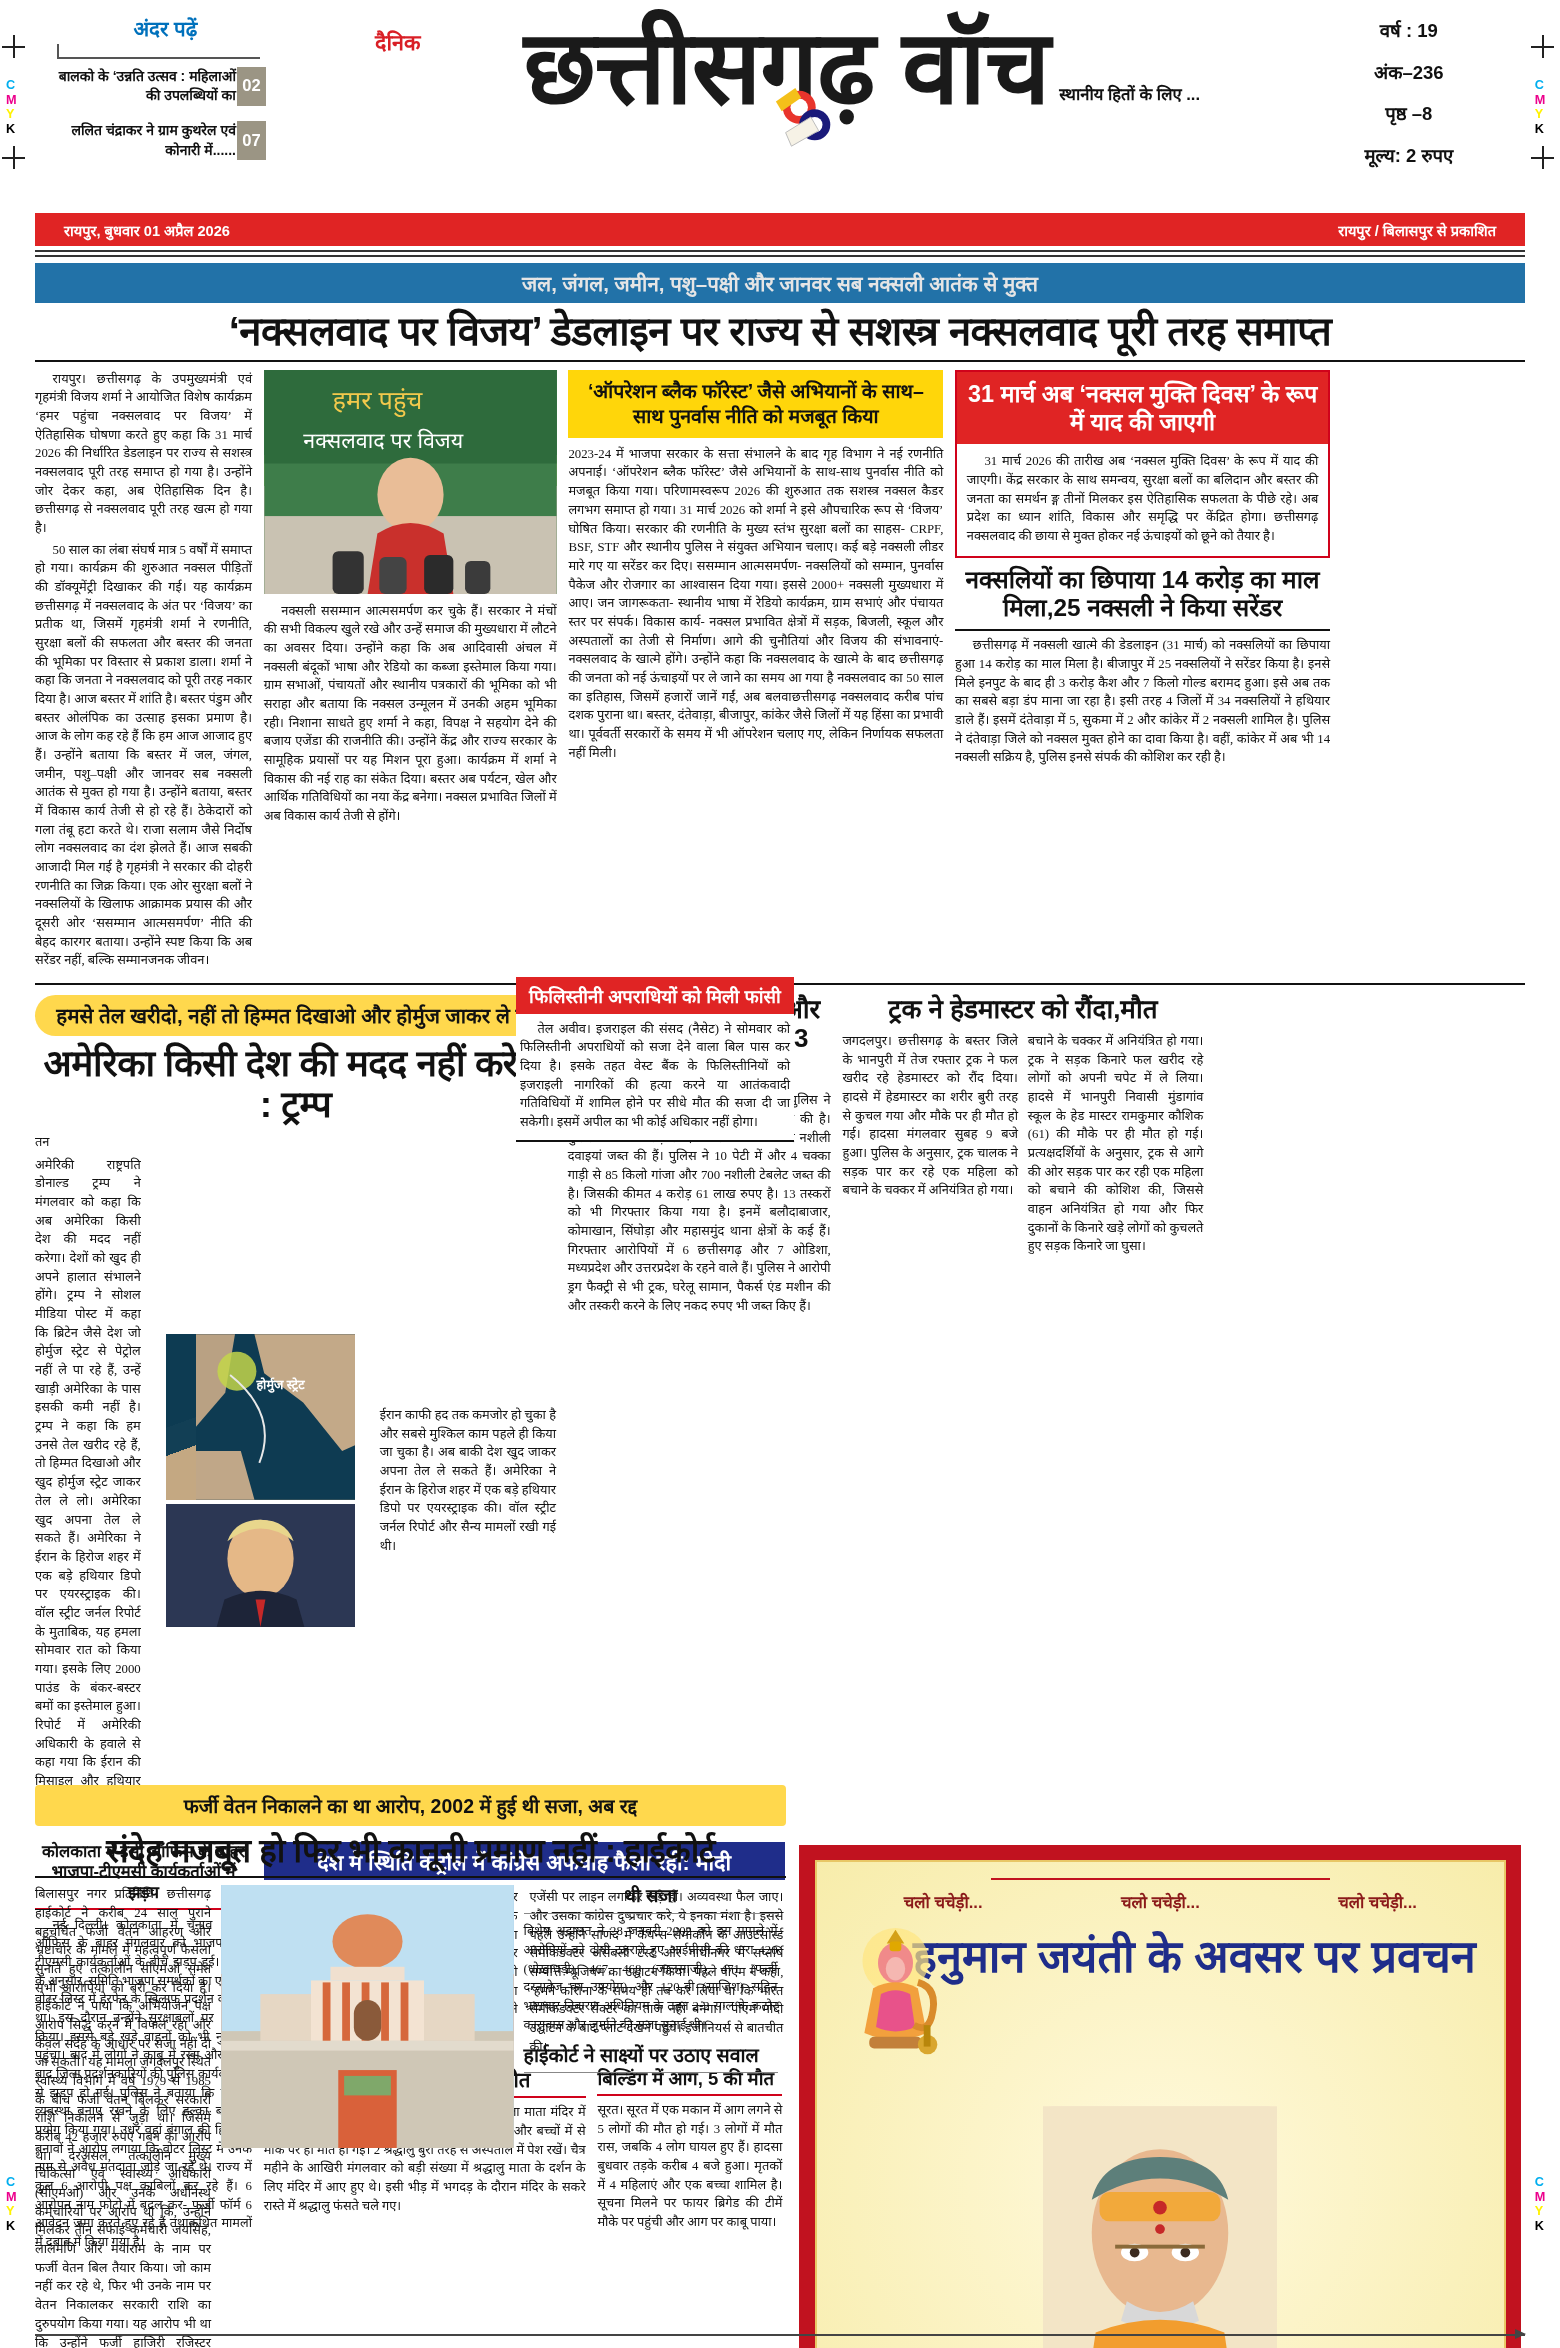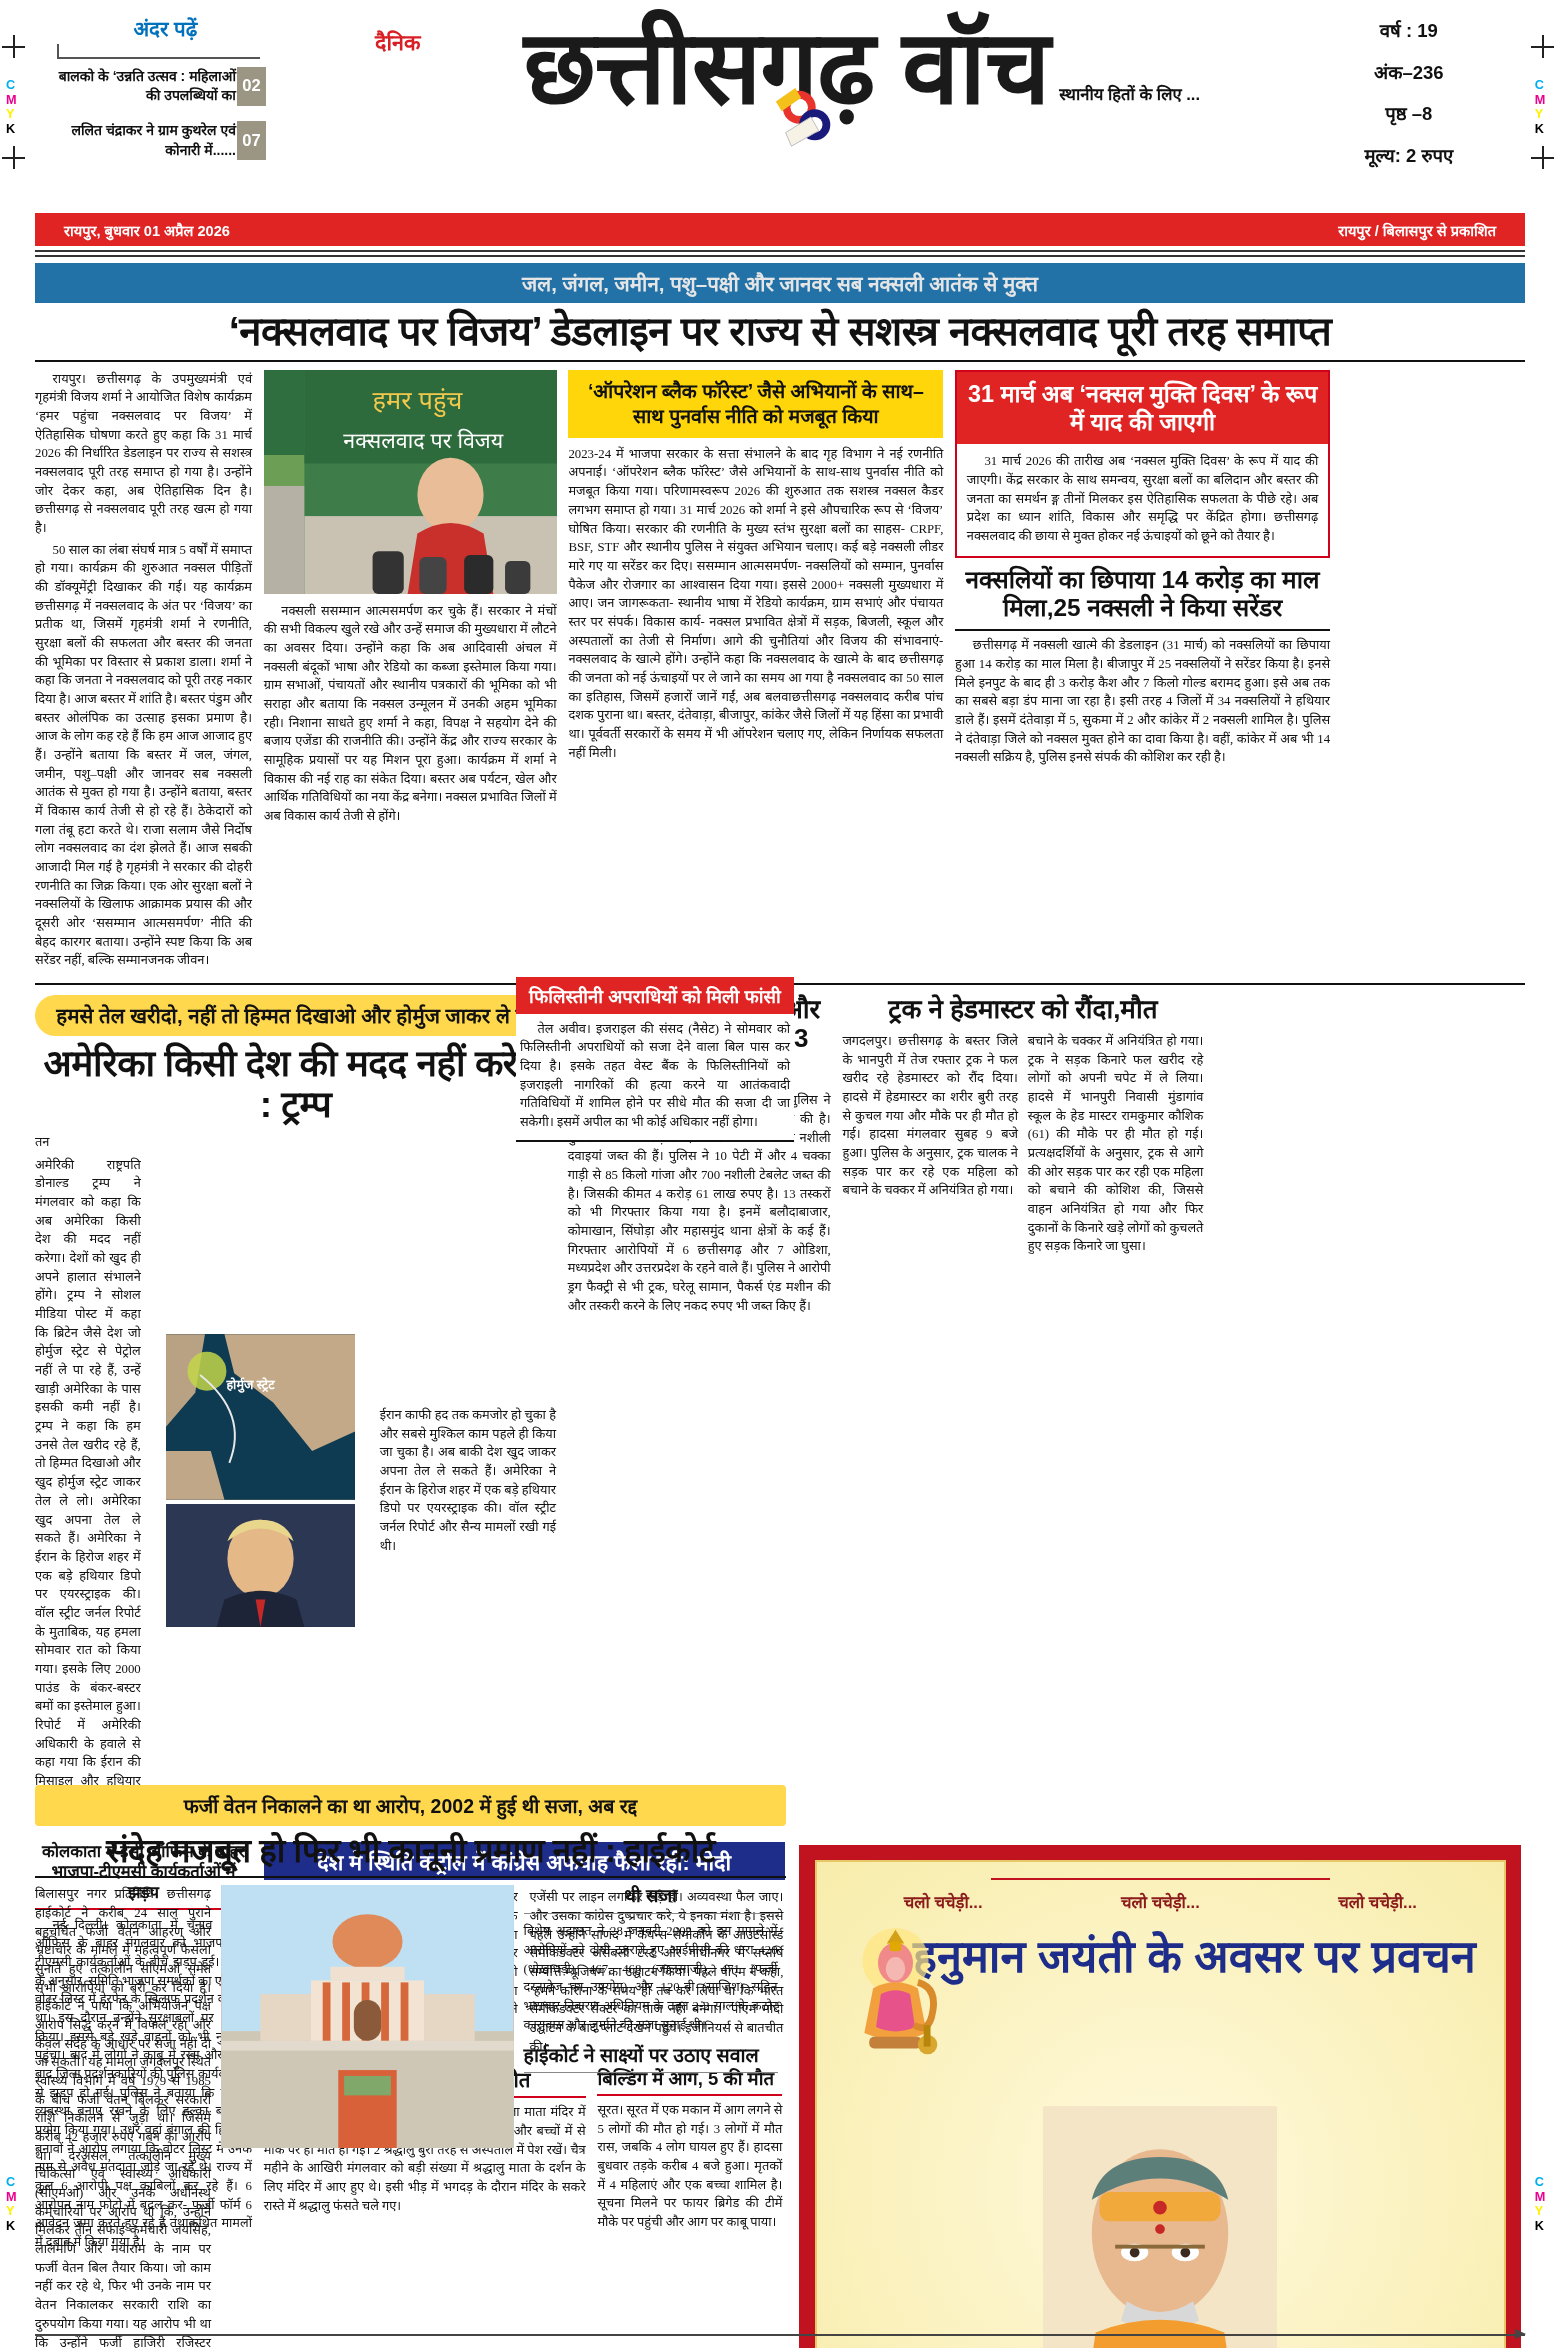--- a/index.html
+++ b/index.html
@@ -104,21 +104,20 @@
       font-weight: bold; font-size: 21.5px; text-align: center; padding: 4.9px 7.8px; }
 
   .redline { border-top: 2px solid #D0021B; }
   .blackline { border-top: 2px solid #111; }
   .grayline { border-top: 1px solid #888; }
 
   
   .photo { background: #cfcfcf; position: relative; overflow: hidden; }
   .photo-presser {
     background: linear-gradient(#2f6f3f 0 38%, #6c9f55 38% 52%, #b5b1a4 52% 100%);
-    padding-left: 40px;
   }
   .photo-map { background: linear-gradient(160deg,#0d3b52 0 40%, #123f55 40% 52%, #c4a882 52% 100%); }
   .photo-court { background: linear-gradient(#b5d7ec 0 34%, #e6a07a 34% 72%, #c8c0b2 72% 100%); }
   .photo-trump { background: linear-gradient(#2b3a5c 0 40%, #d6b28e 40% 78%, #1b2236 78% 100%); }
 
   
   .ad-wrap { border: 3.9px solid #fff; background: #C1121F; padding: 15.6px; height: 100%; }
   .ad-inner { border: 2.9px solid #E8C766; background:
       radial-gradient(circle at 50% 30%, #FFF9DC 0%, #F7ECA8 60%, #EADF8E 100%);
       height: 100%; position: relative; padding: 13.7px 17.6px; }
@@ -281,21 +280,21 @@
 
     <div class="col" style="width:521px;">
       <div class="pill-yellow">हमसे तेल खरीदो, नहीं तो हिम्मत दिखाओ और होर्मुज जाकर ले लो</div>
       <div class="head-xl" style="margin-top:7.8px;">अमेरिका किसी देश की मदद नहीं करेगा : ट्रम्प</div>
       <div class="cols" style="margin:7.8px 0 0 0; gap:25px;align-items:center;">
         <div style="width:117px;">
           <div class="body-text">तन</div>
           <div class="body-text" style="margin-top:3.9px;">अमेरिकी राष्ट्रपति डोनाल्ड ट्रम्प ने मंगलवार को कहा कि अब अमेरिका किसी देश की मदद नहीं करेगा। देशों को खुद ही अपने हालात संभालने होंगे। ट्रम्प ने सोशल मीडिया पोस्ट में कहा कि ब्रिटेन जैसे देश जो होर्मुज स्ट्रेट से पेट्रोल नहीं ले पा रहे हैं, उन्हें खाड़ी अमेरिका के पास इसकी कमी नहीं है। ट्रम्प ने कहा कि हम उनसे तेल खरीद रहे हैं, तो हिम्मत दिखाओ और खुद होर्मुज स्ट्रेट जाकर तेल ले लो। अमेरिका खुद अपना तेल ले सकते हैं। अमेरिका ने ईरान के हिरोज शहर में एक बड़े हथियार डिपो पर एयरस्ट्राइक की। वॉल स्ट्रीट जर्नल रिपोर्ट के मुताबिक, यह हमला सोमवार रात को किया गया। इसके लिए 2000 पाउंड के बंकर-बस्टर बमों का इस्तेमाल हुआ। रिपोर्ट में अमेरिकी अधिकारी के हवाले से कहा गया कि ईरान की मिसाइल और हथियार बनाने की क्षमता को कम किया गया है।</div>
         </div>
         <div style="width:189px;">
-          <div class="photo photo-map" style="height:166px;position:relative;">
+          <div class="photo photo-map" style="height:166px;position:relative;padding-left:30px;">
             <svg viewBox="0 0 194 170" width="189" height="166">
               <rect width="194" height="170" fill="#0e3b52"></rect>
               <path d="M60 0 L194 0 L194 100 L150 120 L110 70 L70 40 Z" fill="#c3a988"></path>
               <path d="M0 0 L40 0 L30 60 L0 95 Z" fill="#b9a183"></path>
               <path d="M0 120 L46 120 L60 170 L0 170 Z" fill="#c0a788"></path>
               <circle cx="42" cy="38" r="20" fill="#c3d64a" opacity="0.85"></circle>
               <path d="M35 42 q50 40 30 90" stroke="#e8e8e8" stroke-width="2" fill="none"></path>
               <text x="62" y="56" font-size="13" fill="#fff" font-family="Liberation Sans" font-weight="bold">होर्मुज स्ट्रेट</text>
             </svg>
           </div>

